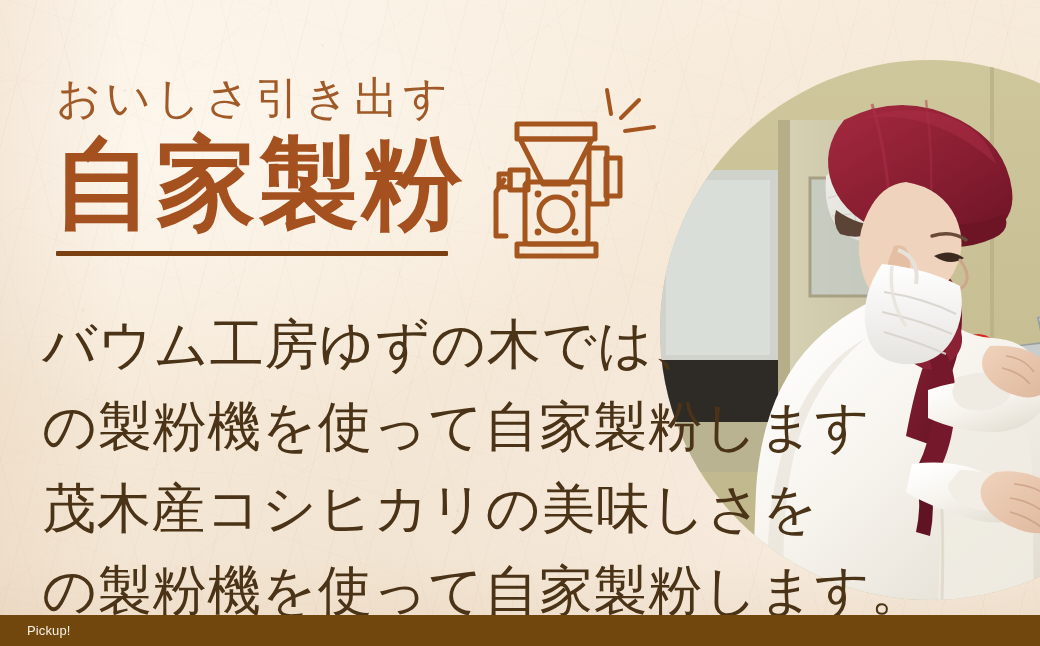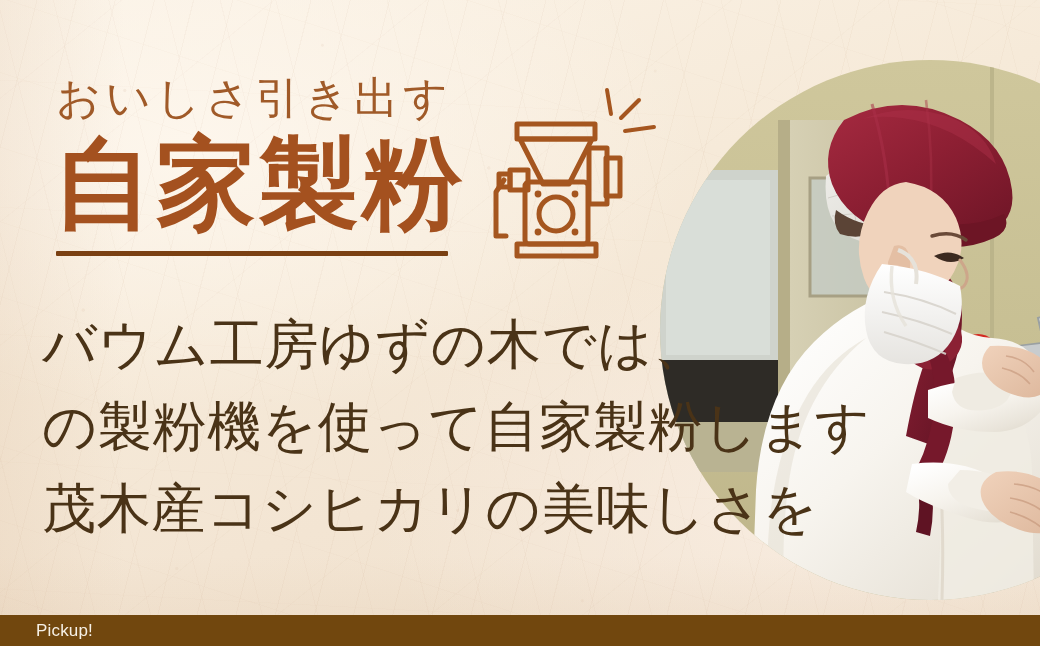--- a/index.html
+++ b/index.html
@@ -111,23 +111,23 @@
   }
 
   
   .pickup-bar {
     position:absolute; left:0; bottom:0;
     width:1040px; height:31px;
     background:#71470e;
     display:flex; align-items:center;
   }
   .pickup-label {
-    margin-left:36px;
+    margin-left:27px;
     font-family:"Liberation Sans", sans-serif;
-    font-size:17px;
+    font-size:13px;
     color:#f6f0e6;
     letter-spacing:.01em;
     line-height:1;
   }
 </style>
 </head>
 <body>
 
 <div id="stage">
 
@@ -367,20 +367,21 @@
   <div class="content">
 
     <div class="kicker">おいしさ引き出す</div>
     <div class="headline">自家製粉</div>
     <div class="rule"></div>
 
     <div class="body-copy">
       <span class="ln">バウム工房ゆずの木では、</span>
       <span class="ln">の製粉機を使って自家製粉します</span>
       <span class="ln">茂木産コシヒカリの美味しさを</span>
+      <span class="ln">の製粉機を使って自家製粉します。</span>
     </div>
 
     <div class="mill-icon">
       <svg viewBox="0 0 190 176" width="190" height="176" fill="none" stroke="#a5561f" stroke-width="5" stroke-linejoin="round" stroke-linecap="round">
 
         <g stroke-width="4">
           <line x1="123" y1="6" x2="127" y2="30"></line>
           <line x1="137" y1="34" x2="155" y2="16"></line>
           <line x1="141" y1="47" x2="170" y2="43"></line>
         </g>

